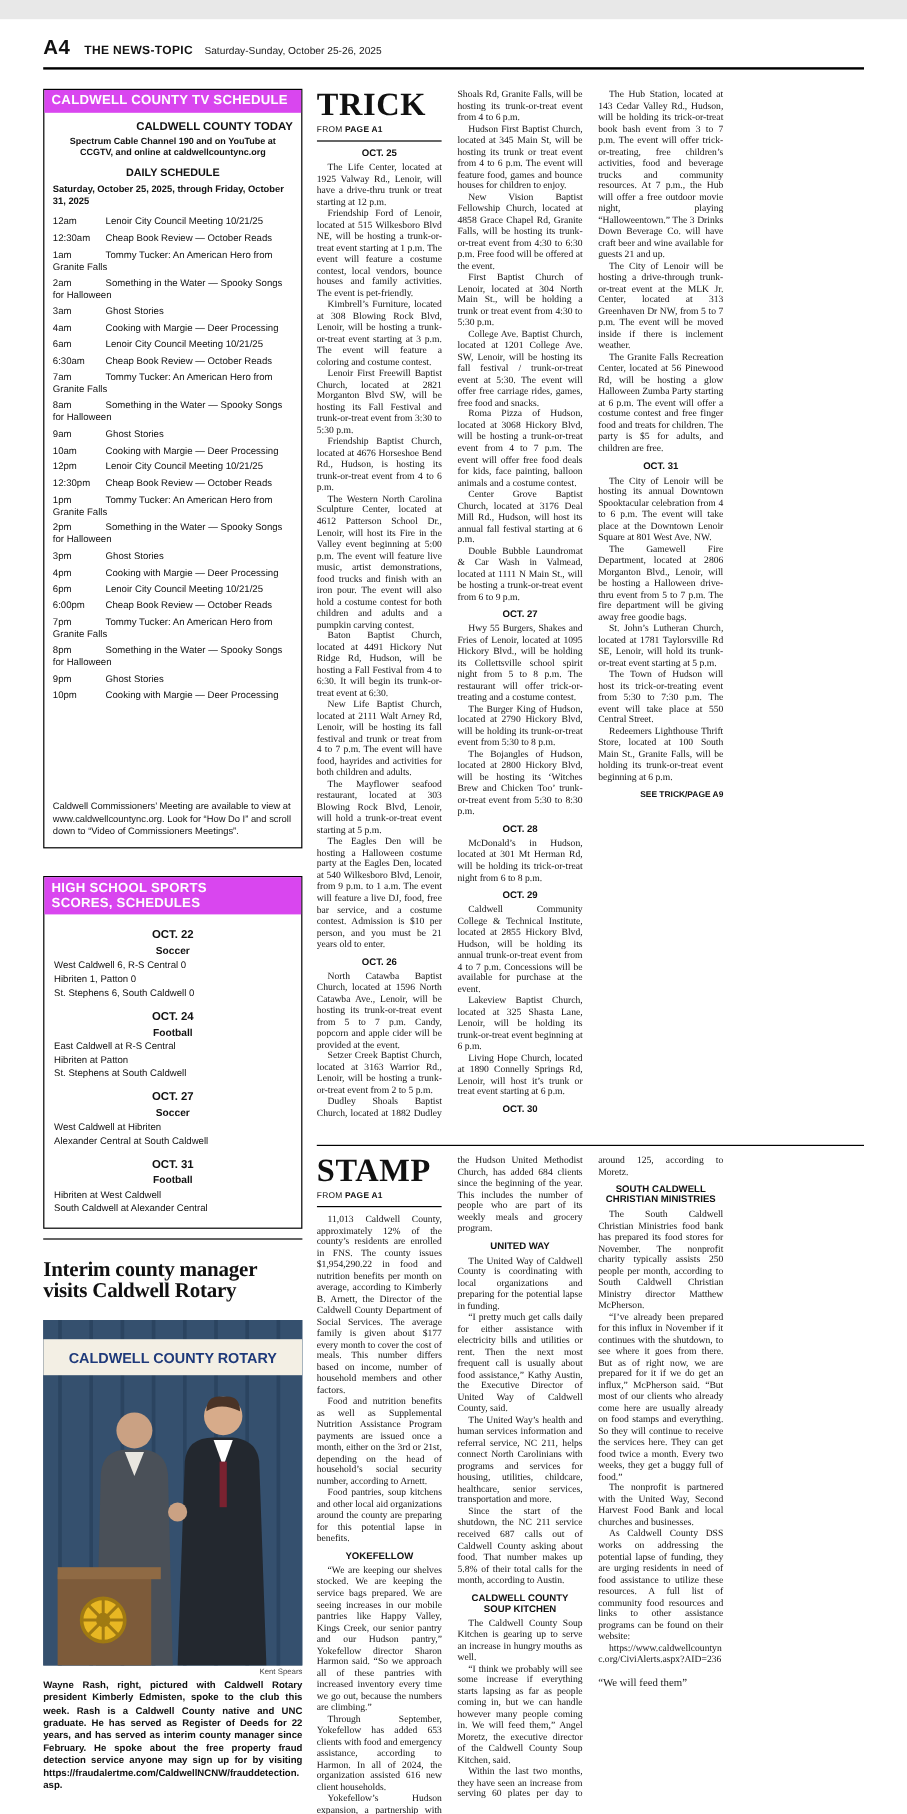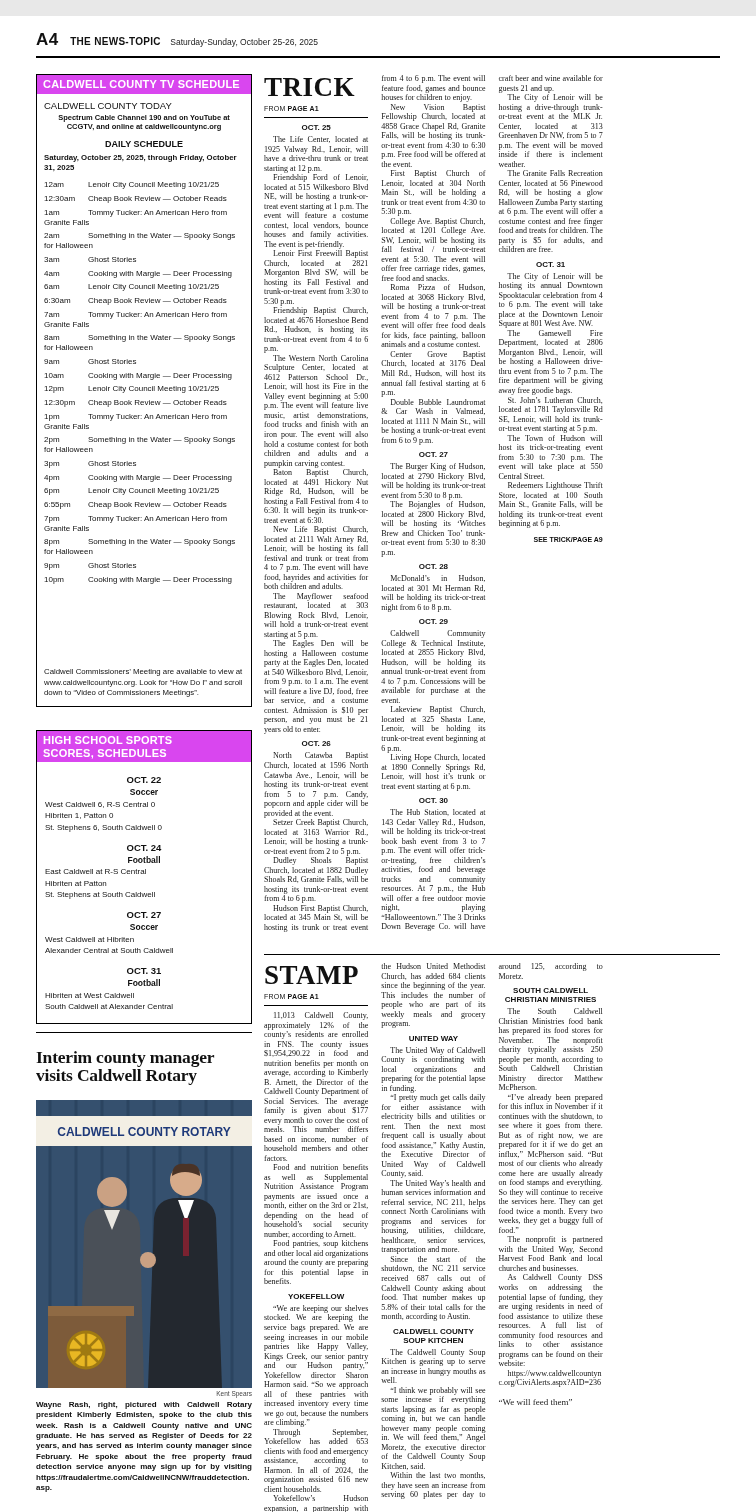--- a/index.html
+++ b/index.html
@@ -13,21 +13,21 @@
   .paper-name{font-size:10px;font-weight:bold;margin-left:7px;letter-spacing:.3px;}
   .issue-date{font-size:8.5px;color:#222;margin-left:5px;}
 
   
   .box{position:absolute;left:36px;width:216px;border:1px solid #000;background:#fff;
        font-family:"Liberation Sans",sans-serif;box-sizing:border-box;}
   .box-banner{background:#d946ef;color:#fff;font-weight:bold;font-size:11px;line-height:1.15;
               padding:3px 6px;letter-spacing:.2px;}
   #tv-box{top:58px;}
   .tv-inner{padding:6px 7px 7px;display:flex;flex-direction:column;min-height:612px;box-sizing:border-box;}
-  .tv-title{text-align:left;font-weight:normal;font-size:9.5px;}
+  .tv-title{text-align:right;font-weight:bold;font-size:9.5px;}
   .tv-subtitle{text-align:center;font-weight:bold;font-size:7.5px;margin-top:2px;line-height:1.3;}
   .tv-daily{text-align:center;font-weight:bold;font-size:9px;margin-top:7px;}
   .tv-range{font-weight:bold;font-size:7.8px;margin-top:4px;line-height:1.3;}
   .tv-list{margin-top:3px;}
   .tv-entry{font-size:8px;line-height:1.22;margin-top:4px;}
   .tv-time{display:inline-block;min-width:44px;}
   .tv-footer{font-size:7.8px;line-height:1.35;margin-top:auto;padding-top:8px;}
 
   #sports-box{top:714px;}
   .sports-inner{padding:2px 8px 12px;}
@@ -87,21 +87,21 @@
           <div class="tv-entry"><span class="tv-time">8am</span><span class="tv-prog">Something in the Water — Spooky Songs for Halloween</span></div>
           <div class="tv-entry"><span class="tv-time">9am</span><span class="tv-prog">Ghost Stories</span></div>
           <div class="tv-entry"><span class="tv-time">10am</span><span class="tv-prog">Cooking with Margie — Deer Processing</span></div>
           <div class="tv-entry"><span class="tv-time">12pm</span><span class="tv-prog">Lenoir City Council Meeting 10/21/25</span></div>
           <div class="tv-entry"><span class="tv-time">12:30pm</span><span class="tv-prog">Cheap Book Review — October Reads</span></div>
           <div class="tv-entry"><span class="tv-time">1pm</span><span class="tv-prog">Tommy Tucker: An American Hero from Granite Falls</span></div>
           <div class="tv-entry"><span class="tv-time">2pm</span><span class="tv-prog">Something in the Water — Spooky Songs for Halloween</span></div>
           <div class="tv-entry"><span class="tv-time">3pm</span><span class="tv-prog">Ghost Stories</span></div>
           <div class="tv-entry"><span class="tv-time">4pm</span><span class="tv-prog">Cooking with Margie — Deer Processing</span></div>
           <div class="tv-entry"><span class="tv-time">6pm</span><span class="tv-prog">Lenoir City Council Meeting 10/21/25</span></div>
-          <div class="tv-entry"><span class="tv-time">6:55pm</span><span class="tv-prog">Cheap Book Review — October Reads</span></div>
+          <div class="tv-entry"><span class="tv-time">6:00pm</span><span class="tv-prog">Cheap Book Review — October Reads</span></div>
           <div class="tv-entry"><span class="tv-time">7pm</span><span class="tv-prog">Tommy Tucker: An American Hero from Granite Falls</span></div>
           <div class="tv-entry"><span class="tv-time">8pm</span><span class="tv-prog">Something in the Water — Spooky Songs for Halloween</span></div>
           <div class="tv-entry"><span class="tv-time">9pm</span><span class="tv-prog">Ghost Stories</span></div>
           <div class="tv-entry"><span class="tv-time">10pm</span><span class="tv-prog">Cooking with Margie — Deer Processing</span></div>
         </div>
       <div class="tv-footer">Caldwell Commissioners’ Meeting are available to view at www.caldwellcountync.org. Look for “How Do I” and scroll down to “Video of Commissioners Meetings”.</div>
     </div>
   </section>
 
   <section class="box" id="sports-box">
@@ -195,39 +195,41 @@
         <h1 class="article-title">TRICK</h1>
         <div class="frompage">
           <span>FROM</span>
           <b>PAGE A1</b>
         </div>
       </div>
       <div class="flowbody">
           <div class="subhead">OCT. 25</div>
           <p class="para">The Life Center, located at 1925 Valway Rd., Lenoir, will have a drive-thru trunk or treat starting at 12 p.m.</p>
           <p class="para">Friendship Ford of Lenoir, located at 515 Wilkesboro Blvd NE, will be hosting a trunk-or-treat event starting at 1 p.m. The event will feature a costume contest, local vendors, bounce houses and family activities. The event is pet-friendly.</p>
+          <p class="para">Kimbrell’s Furniture, located at 308 Blowing Rock Blvd, Lenoir, will be hosting a trunk-or-treat event starting at 3 p.m. The event will feature a coloring and costume contest.</p>
           <p class="para">Lenoir First Freewill Baptist Church, located at 2821 Morganton Blvd SW, will be hosting its Fall Festival and trunk-or-treat event from 3:30 to 5:30 p.m.</p>
           <p class="para">Friendship Baptist Church, located at 4676 Horseshoe Bend Rd., Hudson, is hosting its trunk-or-treat event from 4 to 6 p.m.</p>
           <p class="para">The Western North Carolina Sculpture Center, located at 4612 Patterson School Dr., Lenoir, will host its Fire in the Valley event beginning at 5:00 p.m. The event will feature live music, artist demonstrations, food trucks and finish with an iron pour. The event will also hold a costume contest for both children and adults and a pumpkin carving contest.</p>
           <p class="para">Baton Baptist Church, located at 4491 Hickory Nut Ridge Rd, Hudson, will be hosting a Fall Festival from 4 to 6:30. It will begin its trunk-or-treat event at 6:30.</p>
           <p class="para">New Life Baptist Church, located at 2111 Walt Arney Rd, Lenoir, will be hosting its fall festival and trunk or treat from 4 to 7 p.m. The event will have food, hayrides and activities for both children and adults.</p>
           <p class="para">The Mayflower seafood restaurant, located at 303 Blowing Rock Blvd, Lenoir, will hold a trunk-or-treat event starting at 5 p.m.</p>
           <p class="para">The Eagles Den will be hosting a Halloween costume party at the Eagles Den, located at 540 Wilkesboro Blvd, Lenoir, from 9 p.m. to 1 a.m. The event will feature a live DJ, food, free bar service, and a costume contest. Admission is $10 per person, and you must be 21 years old to enter.</p>
           <div class="subhead">OCT. 26</div>
           <p class="para">North Catawba Baptist Church, located at 1596 North Catawba Ave., Lenoir, will be hosting its trunk-or-treat event from 5 to 7 p.m. Candy, popcorn and apple cider will be provided at the event.</p>
           <p class="para">Setzer Creek Baptist Church, located at 3163 Warrior Rd., Lenoir, will be hosting a trunk-or-treat event from 2 to 5 p.m.</p>
           <p class="para">Dudley Shoals Baptist Church, located at 1882 Dudley Shoals Rd, Granite Falls, will be hosting its trunk-or-treat event from 4 to 6 p.m.</p>
           <p class="para">Hudson First Baptist Church, located at 345 Main St, will be hosting its trunk or treat event from 4 to 6 p.m. The event will feature food, games and bounce houses for children to enjoy.</p>
           <p class="para">New Vision Baptist Fellowship Church, located at 4858 Grace Chapel Rd, Granite Falls, will be hosting its trunk-or-treat event from 4:30 to 6:30 p.m. Free food will be offered at the event.</p>
           <p class="para">First Baptist Church of Lenoir, located at 304 North Main St., will be holding a trunk or treat event from 4:30 to 5:30 p.m.</p>
           <p class="para">College Ave. Baptist Church, located at 1201 College Ave. SW, Lenoir, will be hosting its fall festival / trunk-or-treat event at 5:30. The event will offer free carriage rides, games, free food and snacks.</p>
           <p class="para">Roma Pizza of Hudson, located at 3068 Hickory Blvd, will be hosting a trunk-or-treat event from 4 to 7 p.m. The event will offer free food deals for kids, face painting, balloon animals and a costume contest.</p>
           <p class="para">Center Grove Baptist Church, located at 3176 Deal Mill Rd., Hudson, will host its annual fall festival starting at 6 p.m.</p>
           <p class="para">Double Bubble Laundromat &amp; Car Wash in Valmead, located at 1111 N Main St., will be hosting a trunk-or-treat event from 6 to 9 p.m.</p>
           <div class="subhead">OCT. 27</div>
+          <p class="para">Hwy 55 Burgers, Shakes and Fries of Lenoir, located at 1095 Hickory Blvd., will be holding its Collettsville school spirit night from 5 to 8 p.m. The restaurant will offer trick-or-treating and a costume contest.</p>
           <p class="para">The Burger King of Hudson, located at 2790 Hickory Blvd, will be holding its trunk-or-treat event from 5:30 to 8 p.m.</p>
           <p class="para">The Bojangles of Hudson, located at 2800 Hickory Blvd, will be hosting its ‘Witches Brew and Chicken Too’ trunk-or-treat event from 5:30 to 8:30 p.m.</p>
           <div class="subhead">OCT. 28</div>
           <p class="para">McDonald’s in Hudson, located at 301 Mt Herman Rd, will be holding its trick-or-treat night from 6 to 8 p.m.</p>
           <div class="subhead">OCT. 29</div>
           <p class="para">Caldwell Community College &amp; Technical Institute, located at 2855 Hickory Blvd, Hudson, will be holding its annual trunk-or-treat event from 4 to 7 p.m. Concessions will be available for purchase at the event.</p>
           <p class="para">Lakeview Baptist Church, located at 325 Shasta Lane, Lenoir, will be holding its trunk-or-treat event beginning at 6 p.m.</p>
           <p class="para">Living Hope Church, located at 1890 Connelly Springs Rd, Lenoir, will host it’s trunk or treat event starting at 6 p.m.</p>
           <div class="subhead">OCT. 30</div>
           <p class="para">The Hub Station, located at 143 Cedar Valley Rd., Hudson, will be holding its trick-or-treat book bash event from 3 to 7 p.m. The event will offer trick-or-treating, free children’s activities, food and beverage trucks and community resources. At 7 p.m., the Hub will offer a free outdoor movie night, playing “Halloweentown.” The 3 Drinks Down Beverage Co. will have craft beer and wine available for guests 21 and up.</p>

